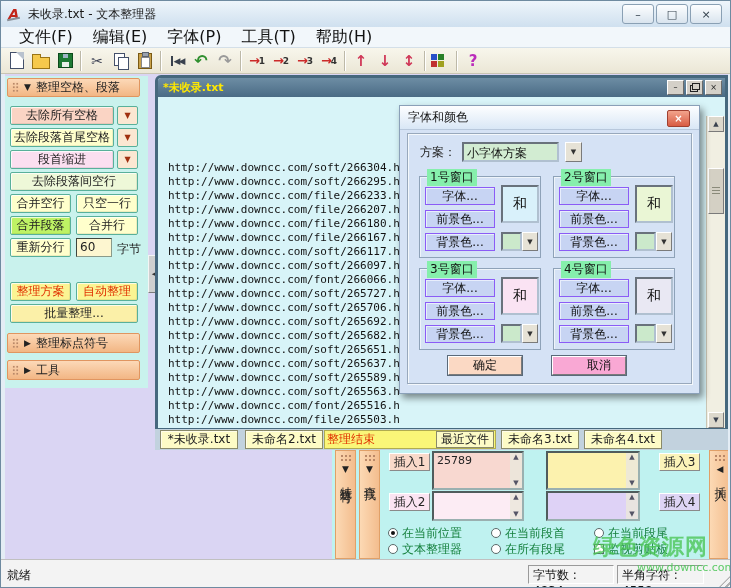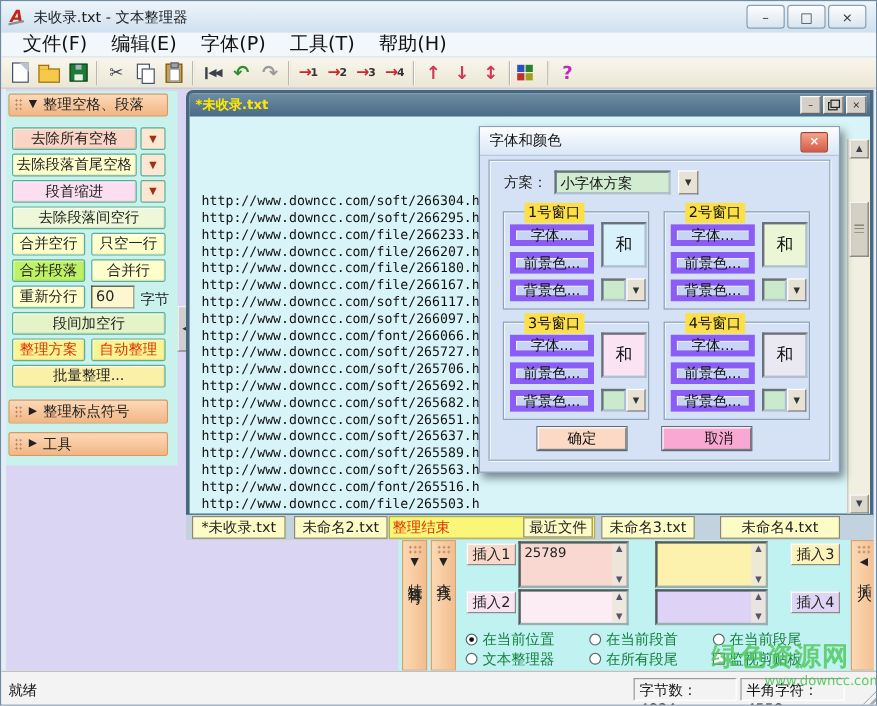--- a/index.html
+++ b/index.html
@@ -89,22 +89,22 @@
   
   .dialog{position:absolute;left:398px;top:104px;width:301px;height:289px;background:#d5e2f5;border:1px solid #8aa0b8;box-shadow:3px 4px 7px rgba(0,0,0,.45);z-index:20;box-sizing:border-box;}
   .dlg-title{position:absolute;left:0;top:0;right:0;height:24px;background:linear-gradient(#fdfeff,#d9e7f6);border-bottom:1px solid #b8c8dc;display:flex;align-items:center;padding-left:8px;box-sizing:border-box;font-size:12px;color:#111;}
   .dlg-close{position:absolute;right:9px;top:4px;width:21px;height:15px;background:linear-gradient(#f2a48c,#d85c44);border:1px solid #a04030;border-radius:2px;color:#fff;font-size:10px;display:flex;align-items:center;justify-content:center;font-weight:bold;}
   .dlg-panel{position:absolute;left:7px;right:7px;top:27px;bottom:9px;border:1px solid #98a8bc;box-shadow:inset 1px 1px 0 #f4f8fc, 1px 1px 0 #f4f8fc;}
   .scheme-row{position:absolute;left:12px;top:8px;display:flex;align-items:center;gap:6px;}
   .scheme-field{width:97px;height:20px;background:#d2ecd2;border:2px inset #b0c0d0;box-sizing:border-box;font-size:12px;color:#111;padding:1px 3px;}
   .scheme-dd{width:17px;height:20px;background:#e6e2d6;border:1px solid;border-color:#fff #7a7a7a #7a7a7a #fff;box-sizing:border-box;display:flex;align-items:center;justify-content:center;font-size:7px;color:#333;}
   .groups{position:absolute;left:11px;top:42px;display:grid;grid-template-columns:122px 122px;gap:10px 12px;}
   .grp{position:relative;height:80px;border:1px solid #8ea2b8;box-shadow:inset 1px 1px 0 #eef4fa;}
-  .grp-label{position:absolute;left:17px;top:-8px;background:#fde047;padding:0 3px;font-size:12px;color:#111;}
-  .grp-btn{position:absolute;left:5px;width:70px;height:18px;background:#c7d4f3;border:5px solid #8b5cf6;box-shadow:inset 1px 1px 0 #e8eefc;display:flex;align-items:center;justify-content:center;font-size:12px;color:#111;box-sizing:border-box;}
+  .grp-label{position:absolute;left:7px;top:-8px;background:#86efac;padding:0 3px;font-size:12px;color:#111;}
+  .grp-btn{position:absolute;left:5px;width:70px;height:18px;background:#c7d4f3;border:1px solid #8b5cf6;box-shadow:inset 1px 1px 0 #e8eefc;display:flex;align-items:center;justify-content:center;font-size:12px;color:#111;box-sizing:border-box;}
   .preview-box{position:absolute;left:81px;top:8px;width:38px;height:38px;border:2px inset #b0c0d0;box-sizing:border-box;display:flex;align-items:center;justify-content:center;font-size:14px;color:#111;}
   .bgdrop{position:absolute;left:81px;top:55px;height:19px;display:flex;}
   .bg-swatch{width:21px;height:19px;background:#cbe9cb;border:2px inset #b0c0d0;box-sizing:border-box;}
   .bg-dd{width:16px;height:19px;background:#e6e2d6;border:1px solid;border-color:#fff #7a7a7a #7a7a7a #fff;box-sizing:border-box;display:flex;align-items:center;justify-content:center;font-size:7px;color:#333;}
   .dlg-ok,.dlg-cancel{position:absolute;top:222px;width:74px;height:19px;border:1px solid;border-color:#fff #7a7a7a #7a7a7a #fff;box-shadow:0 0 0 1px #5a6a7a;display:flex;align-items:center;justify-content:center;font-size:12px;color:#111;box-sizing:border-box;}
   .dlg-ok{left:40px;background:#fbd9c4;}
   .dlg-cancel{left:144px;background:#f9a8d4;padding-left:20px;}
   
   .statusbar{position:absolute;left:0;top:558px;width:731px;height:30px;background:#f3f3f3;border-top:1px solid #c0c0c0;box-sizing:border-box;}
   .sb-ready{position:absolute;left:6px;top:7px;font-size:12px;color:#111;}
@@ -218,21 +218,20 @@
       <div class="side-btn" style="left:5px;top:74px;width:104px;background:#fbdff0;">段首缩进</div>
       <div class="dd-btn" style="left:112px;top:74px;">▼</div>
       <div class="side-btn" style="left:5px;top:96px;width:128px;background:#eef8d8;">去除段落间空行</div>
       <div class="side-btn" style="left:5px;top:118px;width:61px;background:#ffffcc;">合并空行</div>
       <div class="side-btn" style="left:71px;top:118px;width:62px;background:#ffffcc;">只空一行</div>
       <div class="side-btn" style="left:5px;top:140px;width:61px;background:#bef264;">合并段落</div>
       <div class="side-btn" style="left:71px;top:140px;width:62px;background:#ffffcc;">合并行</div>
       <div class="side-btn" style="left:5px;top:162px;width:61px;background:#ffffcc;">重新分行</div>
       <div class="side-input" style="left:71px;top:162px;">60</div>
       <div class="side-label" style="left:112px;top:165px;">字节</div>
-      <div class="side-btn" style="left:5px;top:184px;width:128px;background:#e4f4c8;">段间加空行</div>
       <div class="side-btn red-text" style="left:5px;top:206px;width:61px;background:#fbf493;">整理方案</div>
       <div class="side-btn red-text" style="left:71px;top:206px;width:62px;background:#fbf493;">自动整理</div>
       <div class="side-btn" style="left:5px;top:228px;width:128px;background:#fbf0a8;">批量整理...</div>
       <div class="side-sect" style="top:257px;">
         <span class="grip"></span>
         <span class="tri">▶</span>
         <span>整理标点符号</span>
       </div>
       <div class="side-sect" style="top:284px;">
         <span class="grip"></span>
@@ -269,21 +268,21 @@
     </div>
 
     <div class="tabsbar">
       <div class="doc-tab" style="left:5px;width:78px;">*未收录.txt</div>
       <div class="doc-tab" style="left:90px;width:78px;">未命名2.txt</div>
       <div class="tab-strip">
         <span class="strip-status">整理结束</span>
         <span class="recent-btn">最近文件</span>
       </div>
       <div class="doc-tab" style="left:346px;width:78px;">未命名3.txt</div>
-      <div class="doc-tab" style="left:429px;width:100px;margin-left:16px;">未命名4.txt</div>
+      <div class="doc-tab" style="left:429px;width:78px;">未命名4.txt</div>
     </div>
 
     <div class="insert-panel">
       <div class="vbar" style="left:3px;">
         <span class="grip2"></span>
         <span class="tri">▼</span>
         <span class="vtext">特殊符号</span>
       </div>
       <div class="vbar" style="left:27px;">
         <span class="grip2"></span>

